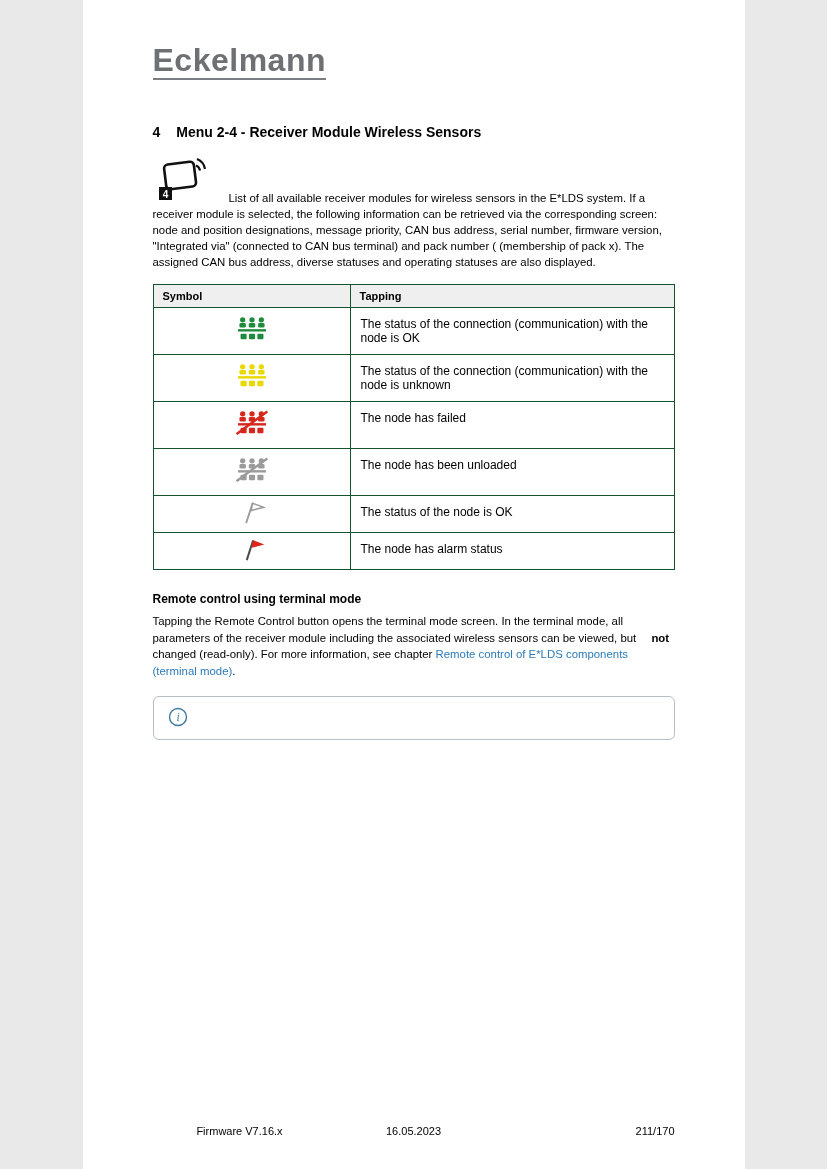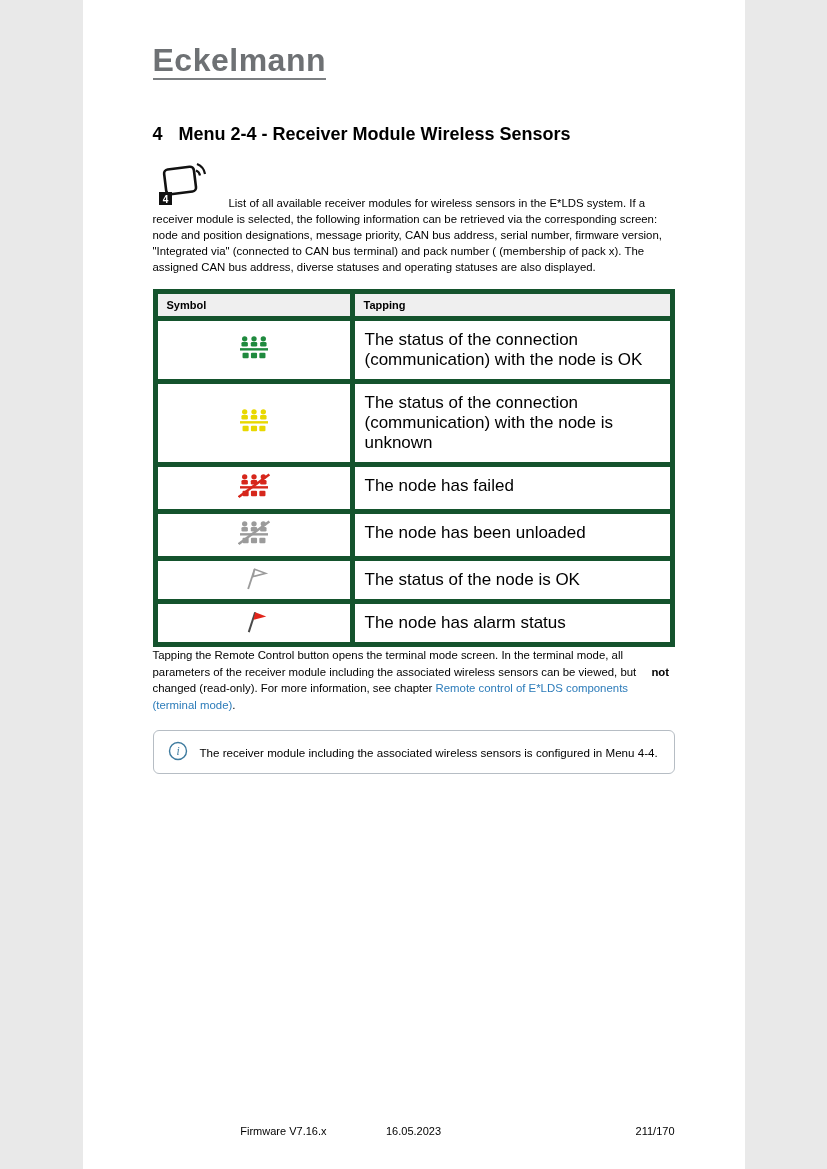--- a/index.html
+++ b/index.html
@@ -10,58 +10,58 @@
     overflow:hidden;
   }
   .content { padding:44px 70px 0 70px; }
 
   .logo {
     font-size:32px; font-weight:bold; color:#6e7174; line-height:1;
     display:inline-block; border-bottom:2px solid #7b7e81; padding-bottom:2px;
     letter-spacing:0.5px;
   }
 
-  .doc-heading { margin-top:44px; font-size:18px; font-weight:bold; }
+  .doc-heading { margin-top:44px; font-size:14px; font-weight:bold; }
   .doc-heading .num { display:inline-block; margin-right:16px; }
 
   .intro { position:relative; margin-top:14px; }
   .intro-icon { position:absolute; top:0; left:2px; }
   .intro-text {
     margin:0; padding-top:36px; font-size:11.4px; line-height:16px;
     text-indent:76px;
   }
 
   table.symbol-table { width:100%; border-collapse:collapse; margin-top:14px; }
-  .symbol-table th, .symbol-table td { border:5px solid #14532d; }
+  .symbol-table th, .symbol-table td { border:1px solid #14532d; }
   .symbol-table th {
     background:#efefef; font-size:11px; text-align:left; padding:5px 9px;
     font-weight:bold;
   }
   .symbol-table td.sym { width:197px; text-align:center; vertical-align:middle; }
-  .symbol-table td.mean { font-size:17px; vertical-align:top; padding:9px 10px; }
+  .symbol-table td.mean { font-size:12px; vertical-align:top; padding:9px 10px; }
   tr.row-tall td { height:47px; }
   tr.row-short td { height:37px; }
 
   .remote-h { font-size:12px; font-weight:bold; margin:22px 0 7px 0; }
   .remote-p { margin:0; font-size:11.4px; line-height:16.5px; }
   .remote-p .it { }
   .remote-p .bd { font-weight:bold;margin-left:12px; }
   .link { color:#2b7bb9; text-decoration:none; cursor:pointer; }
 
   .info-box {
     margin-top:17px; border:1px solid #b6bdc4; border-radius:6px;
     padding:10px 14px; display:flex; align-items:center; gap:12px;
     font-size:11.6px;
   }
 
   .footer {
     position:absolute; left:70px; right:70px; bottom:32px;
     display:flex; font-size:11px;
   }
-  .footer .l { flex:1; text-align:right; }
+  .footer .l { flex:1; text-align:center; }
   .footer .c { flex:1; text-align:center; }
   .footer .r { flex:1; text-align:right; }
 </style>
 </head>
 <body>
 
 <div class="page">
   <div class="content">
 
     <div class="logo">Eckelmann</div>
@@ -200,32 +200,32 @@
                 <line x1="7.5" y1="21.5" x2="13" y2="4.5" stroke="#4a4a4a" stroke-width="1.7"></line>
                 <polygon points="13,4.5 22.5,8.2 11.6,11" fill="#e1251b"></polygon>
               </svg>
             </span>
           </td>
           <td class="mean">The node has alarm status</td>
         </tr>
       </tbody>
     </table>
 
+    <div class="remote-h">Remote control using terminal mode</div>
     <p class="remote-p">
       <span>Tapping the </span><span class="it">Remote Control</span><span> button opens the terminal mode screen. In the terminal mode, all parameters of the receiver module including the associated wireless sensors can be viewed, but </span><span class="bd">not</span><span> changed (read-only). For more information, see chapter </span><a class="link">Remote control of E*LDS components (terminal mode)</a><span>.</span>
     </p>
 
     <div class="info-box">
       <span>
         <svg width="20" height="20" viewBox="0 0 20 20">
           <circle cx="10" cy="10" r="8.5" fill="none" stroke="#3d7a9e" stroke-width="1.4"></circle>
           <text x="10" y="14" text-anchor="middle" font-size="11.5" font-style="italic" font-family="Liberation Serif, serif" fill="#3d7a9e">i</text>
         </svg>
       </span>
-      <span>The receiver module including the associated wireless sensors is configured in Menu 4-4.</span>
     </div>
 
   </div>
 
   <div class="footer">
     <span class="l">Firmware V7.16.x</span>
     <span class="c">16.05.2023</span>
     <span class="r">211/170</span>
   </div>
 </div>

